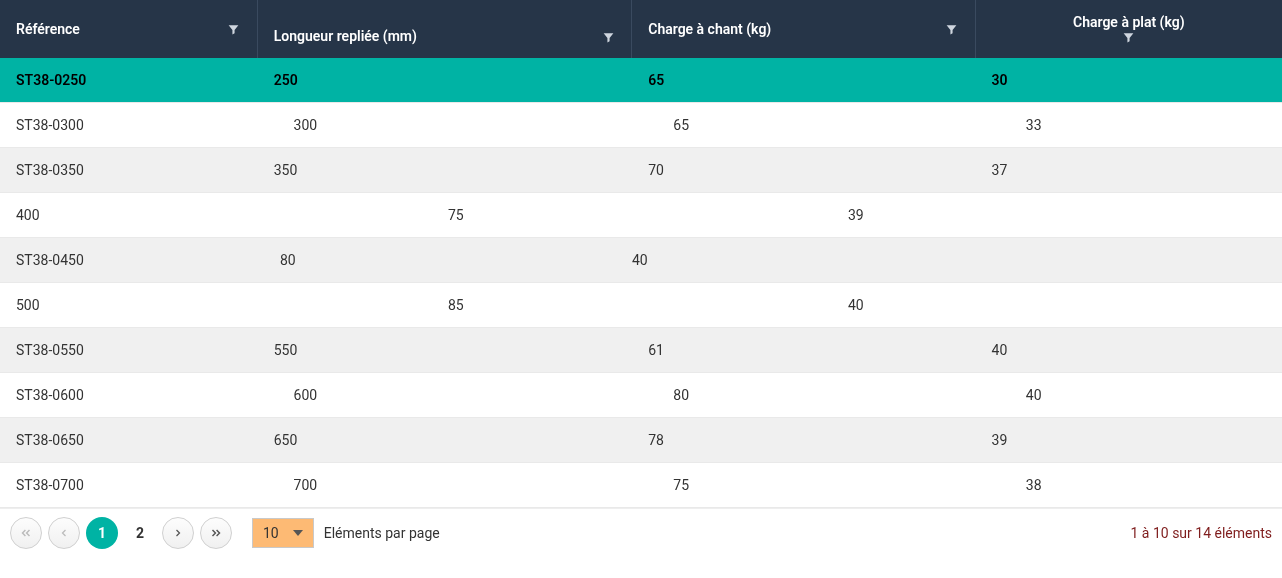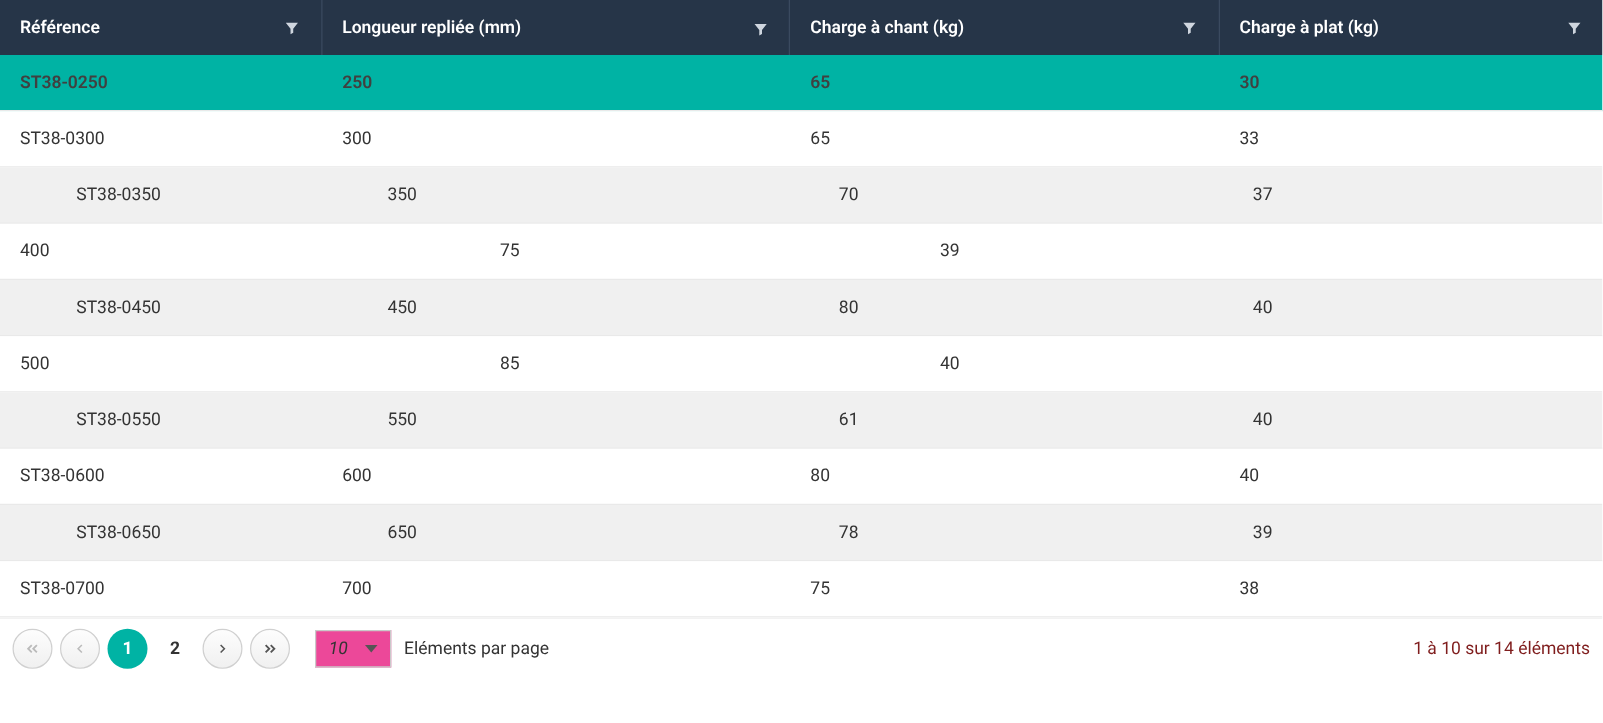--- a/index.html
+++ b/index.html
@@ -22,39 +22,39 @@
     color: #fff;
     font-weight: 600;
   }
   .th {
     display: flex;
     align-items: center;
     justify-content: space-between;
     padding: 14px 16px;
     border-right: 1px solid #3a4a5f;
   }
-  .th:last-child { border-right: none; }
+  .th:last-child { border-right: none; flex-direction: column; }
   .filter-icon {
     width: 14px; height: 14px;
     display: inline-flex;
     align-items: center;
     justify-content: center;
     color: #cfd6df;
     cursor: pointer;
   }
   .tbody { }
   .tr {
     display: flex;
     border-bottom: 1px solid #e9e9e9;
   }
-  .tr.even { background: #f0f0f0; padding-left: 45px; }
-  .tr.odd { background: #ffffff; }
+  .tr.even { background: #f0f0f0; }
+  .tr.odd { background: #ffffff; gap: 48px; }
   .tr.selected {
     background: #00b3a4;
-    color: #404040;
+    color: #000000;
     font-weight: 600;
   }
   .td {
     padding: 14px 16px;
   }
   
   .col-ref   { width: 264px; }
   .col-len   { width: 384px; align-items: flex-end; }
   .col-chant { width: 352px; }
   .col-plat  { width: 314px; }
@@ -106,25 +106,24 @@
     margin-left: 14px;
     display: inline-flex;
     align-items: center;
     gap: 10px;
   }
   .page-size-select {
     display: inline-flex;
     align-items: center;
     gap: 14px;
     border: 1px solid #c9c9c9;
-    background: #ec4899;
+    background: #fdba74;
     padding: 6px 10px;
     cursor: pointer;
     user-select: none;
-    font-style: italic;
   }
   .page-size-select .caret {
     width: 0; height: 0;
     border-left: 5px solid transparent;
     border-right: 5px solid transparent;
     border-top: 6px solid #555;
   }
   .pager-right {
     color: #7f1d1d;
   }
@@ -187,21 +186,20 @@
         <div class="td col-chant">70</div>
         <div class="td col-plat">37</div>
       </div>
       <div class="tr odd">
         <div class="td col-len">400</div>
         <div class="td col-chant">75</div>
         <div class="td col-plat">39</div>
       </div>
       <div class="tr even">
         <div class="td col-ref">ST38-0450</div>
-        <div class="td col-len">450</div>
         <div class="td col-chant">80</div>
         <div class="td col-plat">40</div>
       </div>
       <div class="tr odd">
         <div class="td col-len">500</div>
         <div class="td col-chant">85</div>
         <div class="td col-plat">40</div>
       </div>
       <div class="tr even">
         <div class="td col-ref">ST38-0550</div>

